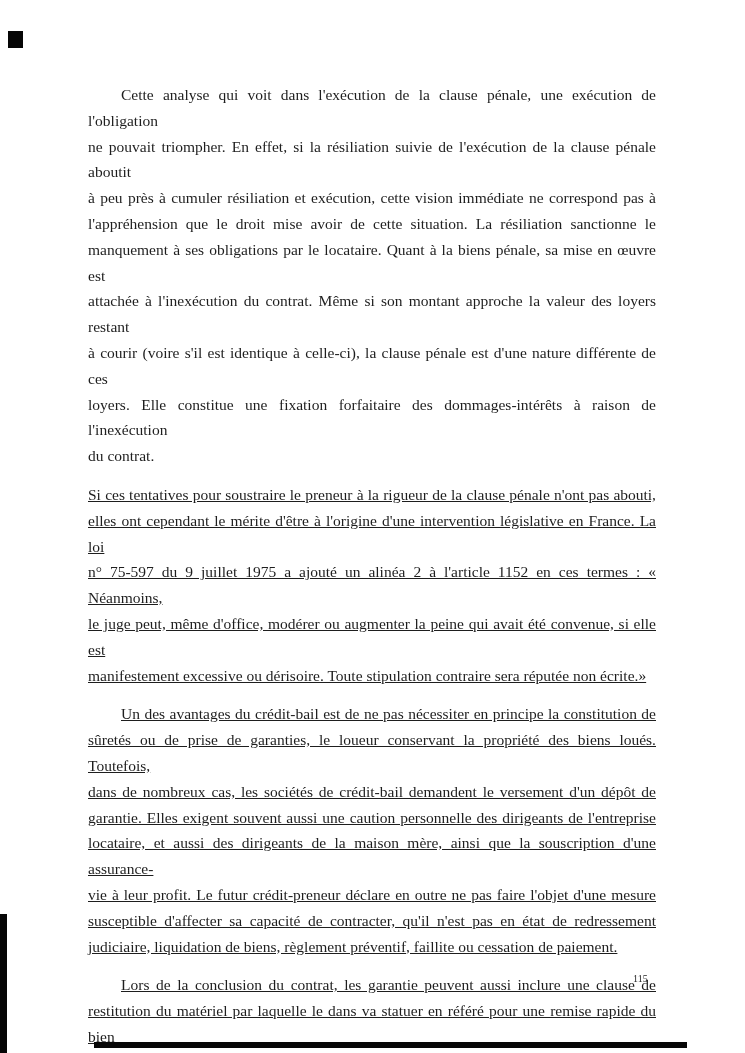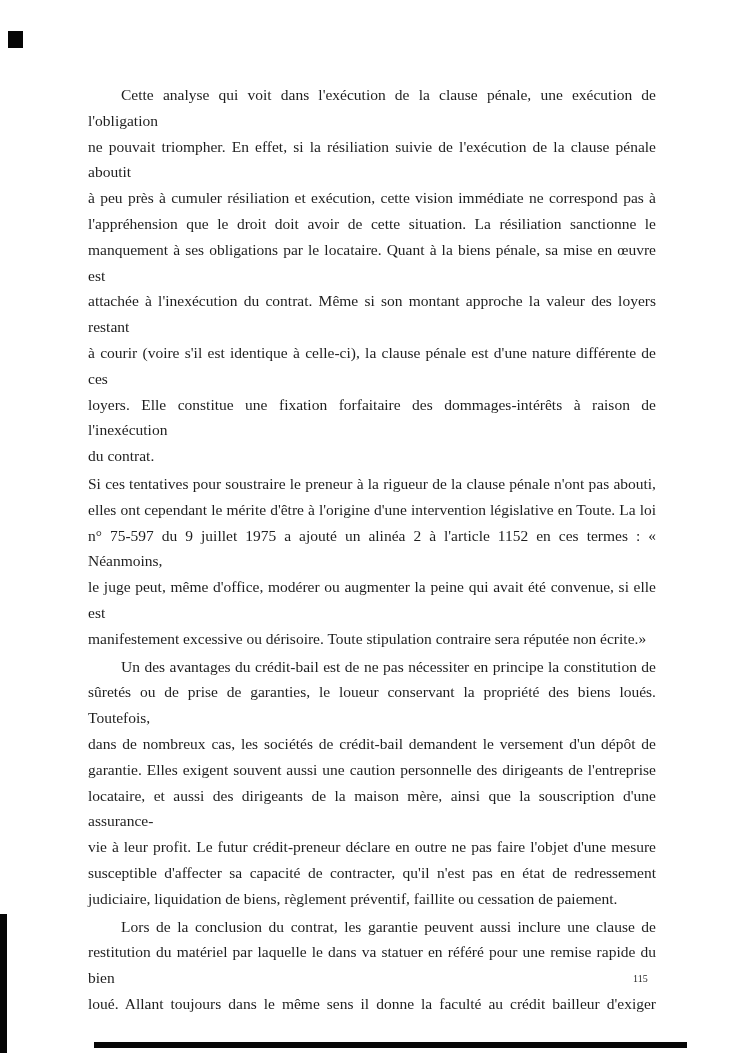--- a/index.html
+++ b/index.html
@@ -18,21 +18,21 @@
   }
   .text-block {
     position: absolute;
     left: 88px;
     top: 82px;
     width: 568px;
     font-size: 15.5px;
     line-height: 25.8px;
   }
   .para { margin: 0; }
-  .para + .para { margin-top: 2px; }
+  .para + .para { margin-top: 13px; text-decoration: underline; }
   .line {
     text-align: justify;
     text-align-last: justify;
     white-space: normal;
   }
   .line.last { text-align-last: left; }
   .para.indented .line:first-child { text-indent: 33px; }
   .page-number {
     position: absolute;
     left: 633px;
@@ -54,30 +54,30 @@
 
 <div class="page">
 
   <div class="scan-artifact square"></div>
 
   <div class="text-block">
     <div class="para indented">
         <div class="line">Cette analyse qui voit dans l'exécution de la clause pénale, une exécution de l'obligation</div>
         <div class="line">ne pouvait triompher. En effet, si la résiliation suivie de l'exécution de la clause pénale aboutit</div>
         <div class="line">à peu près à cumuler résiliation et exécution, cette vision immédiate ne correspond pas à</div>
-        <div class="line">l'appréhension que le droit doit avoir de cette situation. La résiliation sanctionne le</div>
+        <div class="line">l'appréhension que le droit mise avoir de cette situation. La résiliation sanctionne le</div>
         <div class="line">manquement à ses obligations par le locataire. Quant à la biens pénale, sa mise en œuvre est</div>
         <div class="line">attachée à l'inexécution du contrat. Même si son montant approche la valeur des loyers restant</div>
         <div class="line">à courir (voire s'il est identique à celle-ci), la clause pénale est d'une nature différente de ces</div>
         <div class="line">loyers. Elle constitue une fixation forfaitaire des dommages-intérêts à raison de l'inexécution</div>
         <div class="line last">du contrat.</div>
       </div>
     <div class="para">
         <div class="line">Si ces tentatives pour soustraire le preneur à la rigueur de la clause pénale n'ont pas abouti,</div>
-        <div class="line">elles ont cependant le mérite d'être à l'origine d'une intervention législative en Toute. La loi</div>
+        <div class="line">elles ont cependant le mérite d'être à l'origine d'une intervention législative en France. La loi</div>
         <div class="line">n° 75-597 du 9 juillet 1975 a ajouté un alinéa 2 à l'article 1152 en ces termes : « Néanmoins,</div>
         <div class="line">le juge peut, même d'office, modérer ou augmenter la peine qui avait été convenue, si elle est</div>
         <div class="line last">manifestement excessive ou dérisoire. Toute stipulation contraire sera réputée non écrite.»</div>
       </div>
     <div class="para indented">
         <div class="line">Un des avantages du crédit-bail est de ne pas nécessiter en principe la constitution de</div>
         <div class="line">sûretés ou de prise de garanties, le loueur conservant la propriété des biens loués. Toutefois,</div>
         <div class="line">dans de nombreux cas, les sociétés de crédit-bail demandent le versement d'un dépôt de</div>
         <div class="line">garantie. Elles exigent souvent aussi une caution personnelle des dirigeants de l'entreprise</div>
         <div class="line">locataire, et aussi des dirigeants de la maison mère, ainsi que la souscription d'une assurance-</div>

